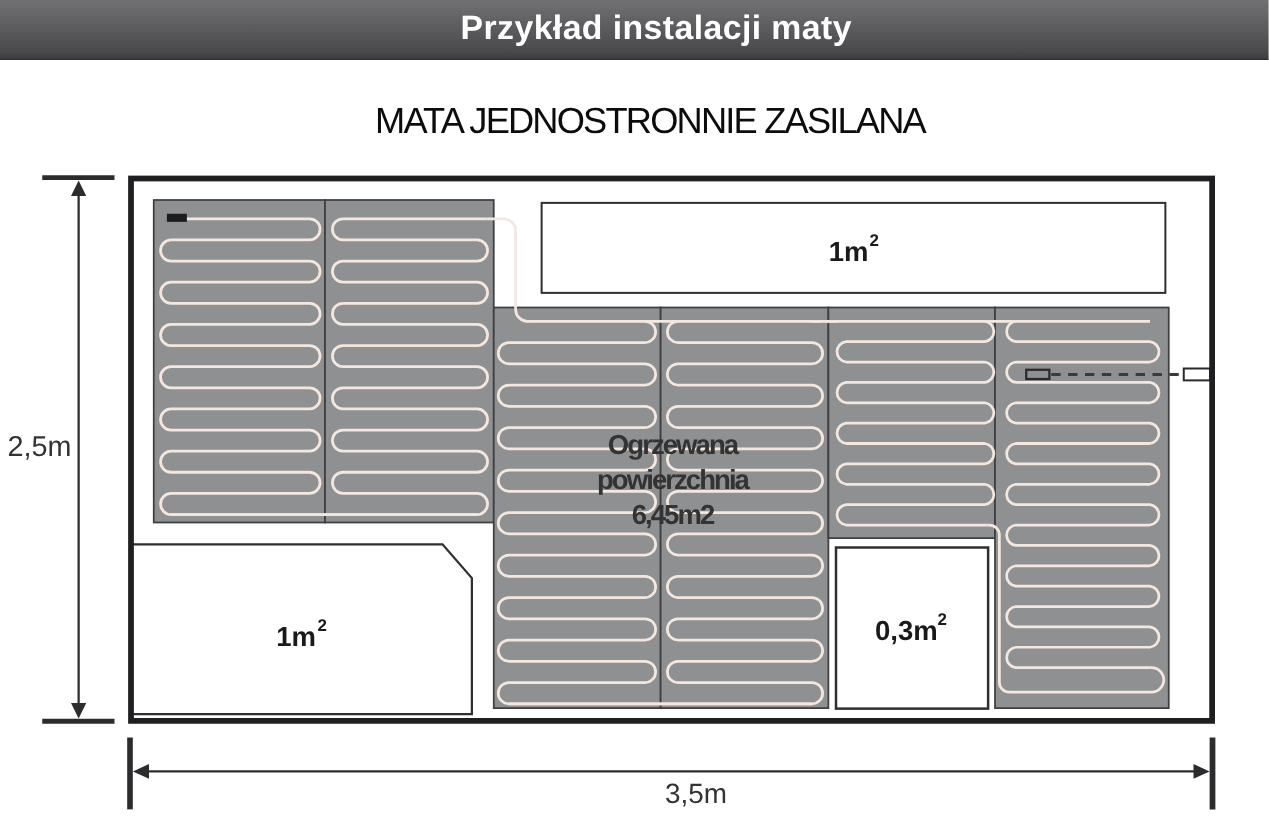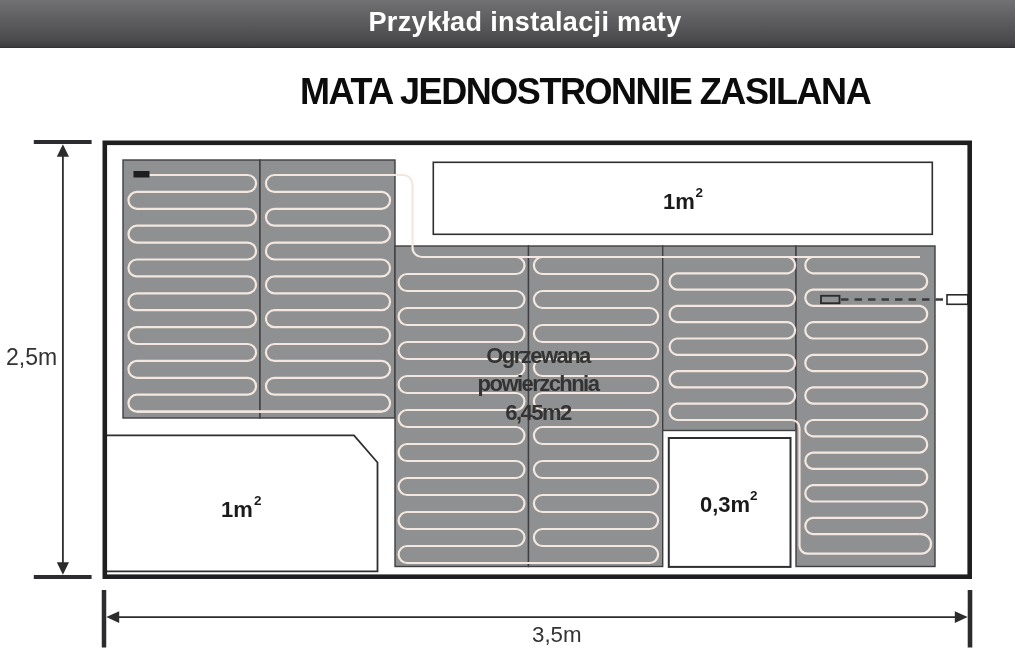--- a/index.html
+++ b/index.html
@@ -2,21 +2,21 @@
 <html><head><meta charset="utf-8"><style>
 html,body{margin:0;padding:0;background:#fff;width:1015px;height:660px;overflow:hidden;}
 body{font-family:"Liberation Sans",sans-serif;position:relative;}
 .abs{position:absolute;}
 </style></head><body>
 
 <div class="abs" style="left:0;top:0;width:1015px;height:48px;background:linear-gradient(to bottom,#717173 0%,#5a5a5c 50%,#4a4a4c 85%,#3f3f41 96%,#2f2f31 100%);"></div>
 
 <div class="abs" style="left:0;top:6.5px;width:1050px;text-align:center;color:#fff;font-size:27px;font-weight:bold;letter-spacing:0.35px;">Przykład instalacji maty</div>
 
-<div class="abs" style="left:300px;top:71px;font-size:36px;font-weight:bold;color:#0c0c0c;letter-spacing:-1.45px;">MATA JEDNOSTRONNIE ZASILANA</div>
+<div class="abs" style="left:300px;top:81px;font-size:29px;font-weight:normal;color:#0c0c0c;letter-spacing:-1.45px;">MATA JEDNOSTRONNIE ZASILANA</div>
 <svg class="abs" style="left:0;top:0;" width="1015" height="660" viewBox="0 0 1015 660">
 
 <rect x="105" y="143" width="864" height="434" fill="#ffffff"></rect>
 
 <rect x="123" y="160" width="137" height="258" fill="#8f9092" stroke="#3f3f42" stroke-width="1.4"></rect>
 
 <rect x="260" y="160" width="135" height="258" fill="#8f9092" stroke="#3f3f42" stroke-width="1.4"></rect>
 
 <path d="M 149.0,175.0 H 247.6 A 8.4 8.4 0 0 1 247.6,191.9 H 136.9 A 8.4 8.4 0 0 0 136.9,208.8 H 247.6 A 8.4 8.4 0 0 1 247.6,225.7 H 136.9 A 8.4 8.4 0 0 0 136.9,242.6 H 247.6 A 8.4 8.4 0 0 1 247.6,259.5 H 136.9 A 8.4 8.4 0 0 0 136.9,276.4 H 247.6 A 8.4 8.4 0 0 1 247.6,293.3 H 136.9 A 8.4 8.4 0 0 0 136.9,310.2 H 247.6 A 8.4 8.4 0 0 1 247.6,327.1 H 136.9 A 8.4 8.4 0 0 0 136.9,344.0 H 247.6 A 8.4 8.4 0 0 1 247.6,360.9 H 136.9 A 8.4 8.4 0 0 0 136.9,377.8 H 247.6 A 8.4 8.4 0 0 1 247.6,394.7 H 136.9 A 8.4 8.4 0 0 0 136.9,411.6 H 381.5" fill="none" stroke="#f3e7df" stroke-width="2.2"></path>
 

